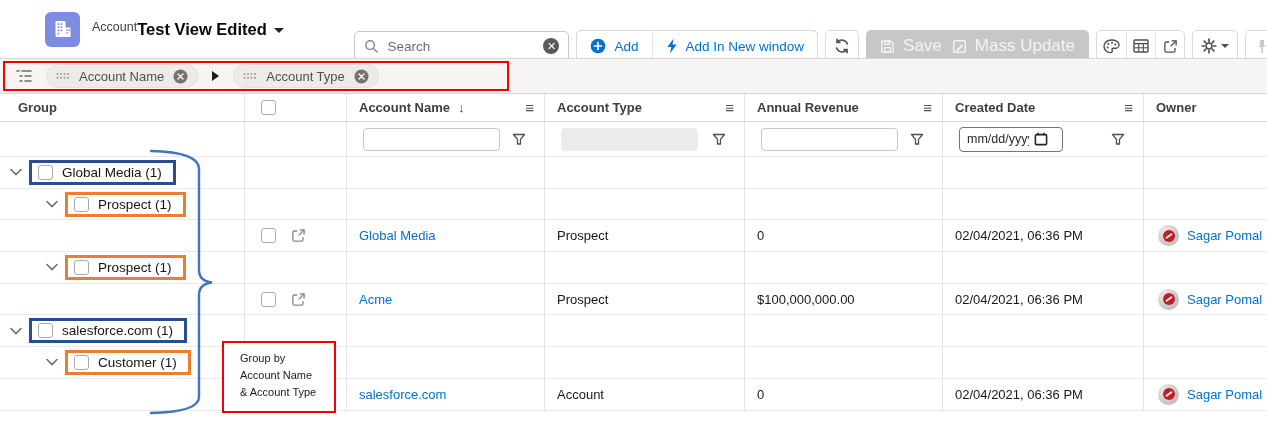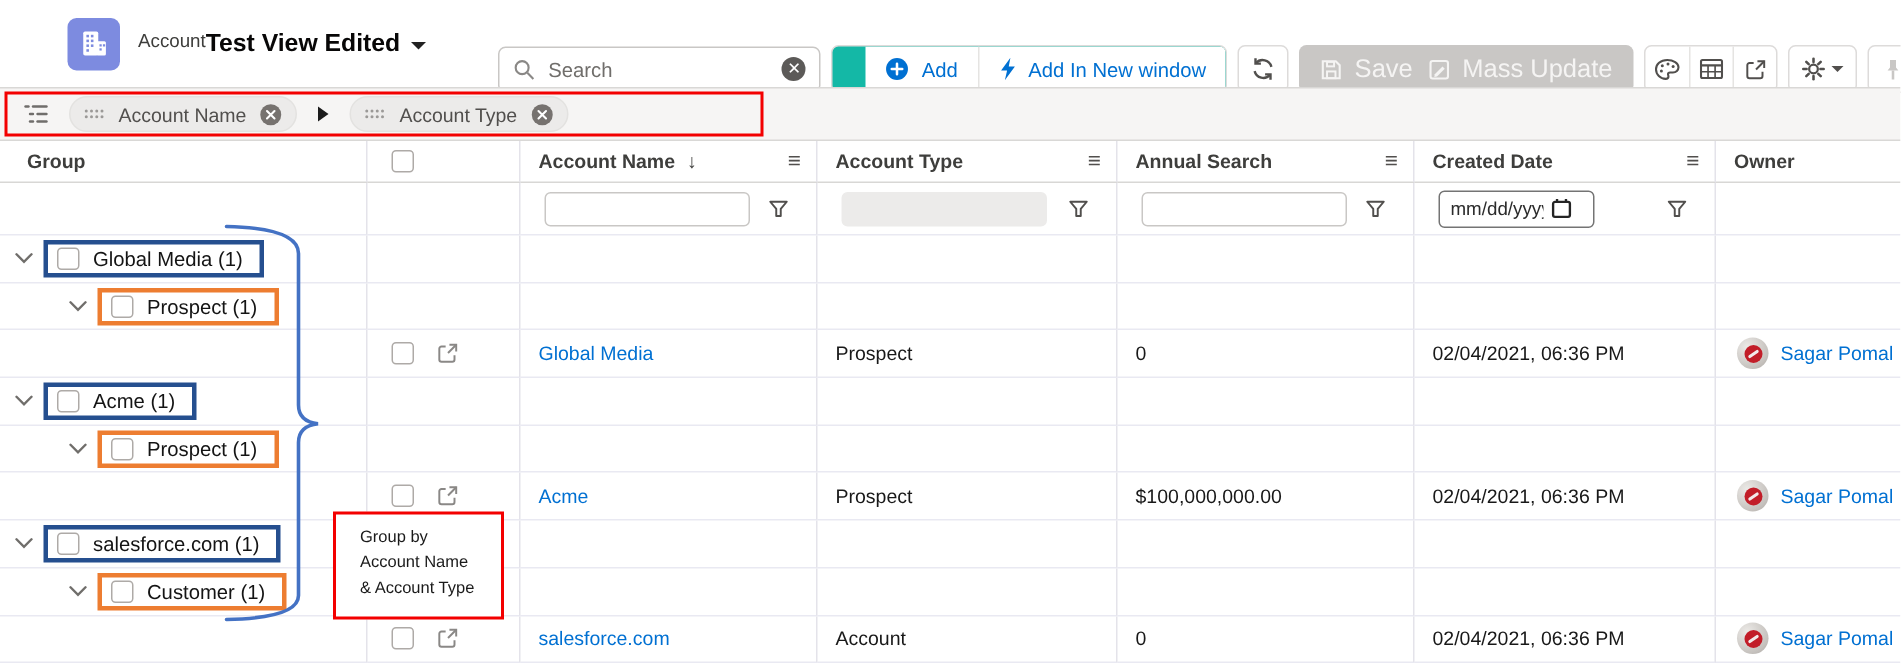--- a/index.html
+++ b/index.html
@@ -19,21 +19,21 @@
   .view-title { font-size:16.5px; font-weight:700; color:#080707; display:flex; align-items:center; gap:7px; }
   .caret-down { width:0; height:0; border-left:5px solid transparent; border-right:5px solid transparent;
                 border-top:5.5px solid #222; display:inline-block; margin-top:2px; }
   .top-right { margin-left:auto; display:flex; align-items:center; gap:7px;margin-top:34px; }
   .searchbox { width:215px; height:31px; border:1px solid #c9c7c5; border-radius:5px; background:#fff;
                display:flex; align-items:center; padding:0 9px; gap:8px; }
   .searchbox .ph { color:#706e6b; font-size:13.5px; flex:1; }
   .circle-btn { width:16px; height:16px; border-radius:50%; background:#5c5a58; color:#fff;
                 display:flex; align-items:center; justify-content:center; font-size:11px; line-height:1; flex:none; }
   .btn-group { height:32px; border:1px solid #dddbda; border-radius:5px; background:#14b8a6;
-               display:flex; align-items:stretch; overflow:hidden;padding-left:22px; }
+               display:flex; align-items:stretch; overflow:hidden; }
   .btn-group .tb-btn { display:flex; align-items:center; gap:8px; padding:0 13px; color:var(--accent-blue,#0070d2);
                font-size:13.5px; cursor:pointer; background:#fff; border:none; }
   .btn-group .tb-btn + .tb-btn { border-left:1px solid #e5e4e2; }
   .icon-btn { height:32px; min-width:34px; border:1px solid #dddbda; border-radius:5px; background:#fff;
               display:flex; align-items:center; justify-content:center; gap:4px; padding:0 8px; }
   .disabled-group { height:32px; border-radius:5px; background:#c9c7c5; display:flex; align-items:center;
                     gap:10px; padding:0 14px; }
   .disabled-group .dis-btn { display:flex; align-items:center; gap:8px; color:#f5f4f3; font-size:17px;
                     background:none; border:none; }
   .tools-group { height:32px; border:1px solid #dddbda; border-radius:5px; background:#fff; display:flex; }
@@ -307,21 +307,21 @@
       <span class="sort-arrow">↓</span>
       <span class="hflex"></span>
       <span class="col-menu">≡</span>
     </div>
     <div class="cell">
       <span>Account Type</span>
         <span class="hflex"></span>
       <span class="col-menu">≡</span>
     </div>
     <div class="cell">
-      <span>Annual Search</span>
+      <span>Annual Revenue</span>
         <span class="hflex"></span>
       <span class="col-menu">≡</span>
     </div>
     <div class="cell">
       <span>Created Date</span>
         <span class="hflex"></span>
       <span class="col-menu">≡</span>
     </div>
     <div class="cell">
       <span>Owner</span>
@@ -440,40 +440,20 @@
        </div>
        <div class="cell ownercell">
          <span class="avatar">
             <span class="avatar-inner"></span>
           </span>
          <a class="link">Sagar Pomal</a>
        </div>
       </div>
       <div class="trow">
         <div class="cell gcell">
-         <span class="indent lv1"></span>
-         <span class="chev">
-            <svg width="12" height="8" viewBox="0 0 12 8">
-              <path d="M1 1.5 L6 6.5 L11 1.5" fill="none" stroke="#706e6b" stroke-width="1.6" stroke-linecap="round"></path>
-            </svg>
-          </span>
-         <span class="gbox blue">
-           <span class="cb"></span>
-           <span class="glabel">Acme (1)</span>
-         </span>
-       </div>
-        <div class="cell"></div>
-        <div class="cell"></div>
-        <div class="cell"></div>
-        <div class="cell"></div>
-        <div class="cell"></div>
-        <div class="cell"></div>
-      </div>
-      <div class="trow">
-        <div class="cell gcell">
          <span class="indent lv2"></span>
          <span class="chev">
             <svg width="12" height="8" viewBox="0 0 12 8">
               <path d="M1 1.5 L6 6.5 L11 1.5" fill="none" stroke="#706e6b" stroke-width="1.6" stroke-linecap="round"></path>
             </svg>
           </span>
          <span class="gbox orange">
            <span class="cb"></span>
            <span class="glabel">Prospect (1)</span>
          </span>

